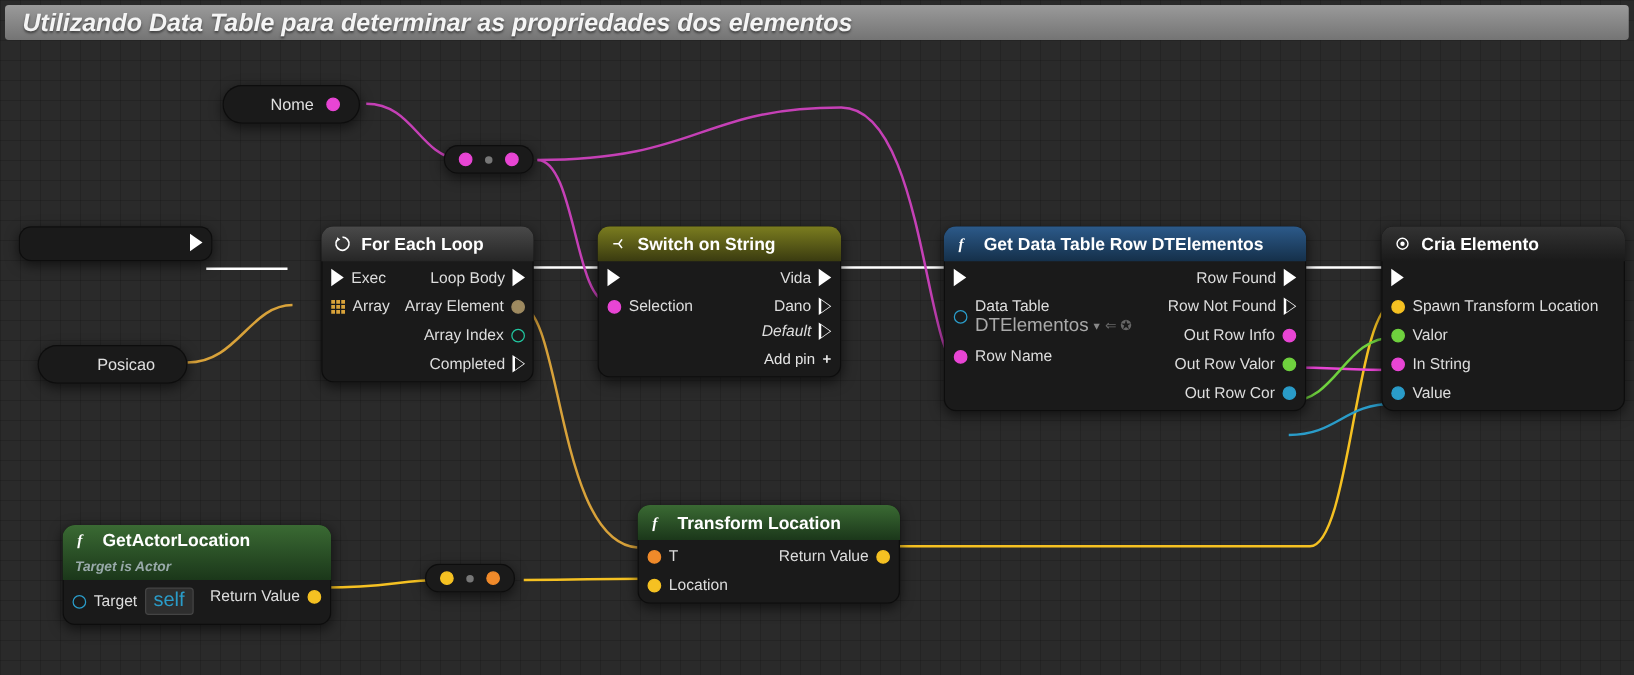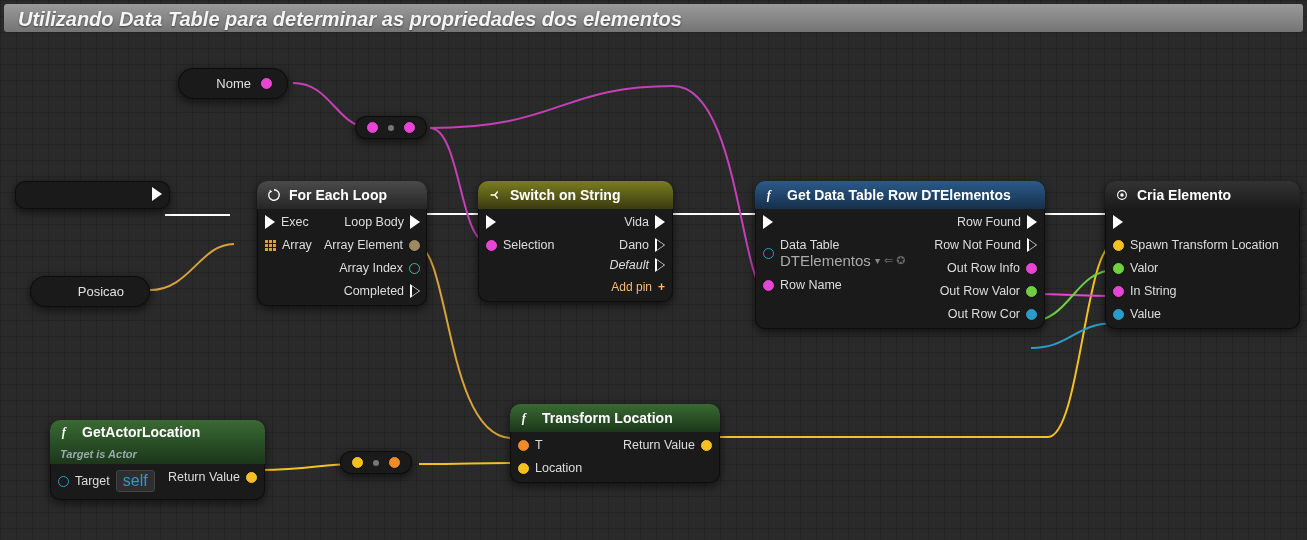--- a/index.html
+++ b/index.html
@@ -141,21 +141,21 @@
   .pill .mid { width:6px;height:6px;border-radius:50%;background:#777; }
 
   .chip {
     font-size: 16px;
     padding: 1px 6px;
     border-radius: 3px;
     background: #2e2e2e;
     border: 1px solid #444;
   }
   .sub { font-size: 11px; font-style: italic; color: #9aa; }
-  .addpin { display:flex;align-items:center;gap:6px;justify-content:flex-end;color:#fdba74;font-size:12px;}
+  .addpin { display:flex;align-items:center;gap:6px;justify-content:flex-end;color:#e5e5e5;font-size:12px;}
   .addpin .plus{font-weight:bold;}
 
   .icon { width:14px;height:14px;display:inline-block; }
 </style>
 </head>
 <body>
 
 <div class="title-bar">Utilizando Data Table para determinar as propriedades dos elementos</div>
 
 <div class="canvas">

